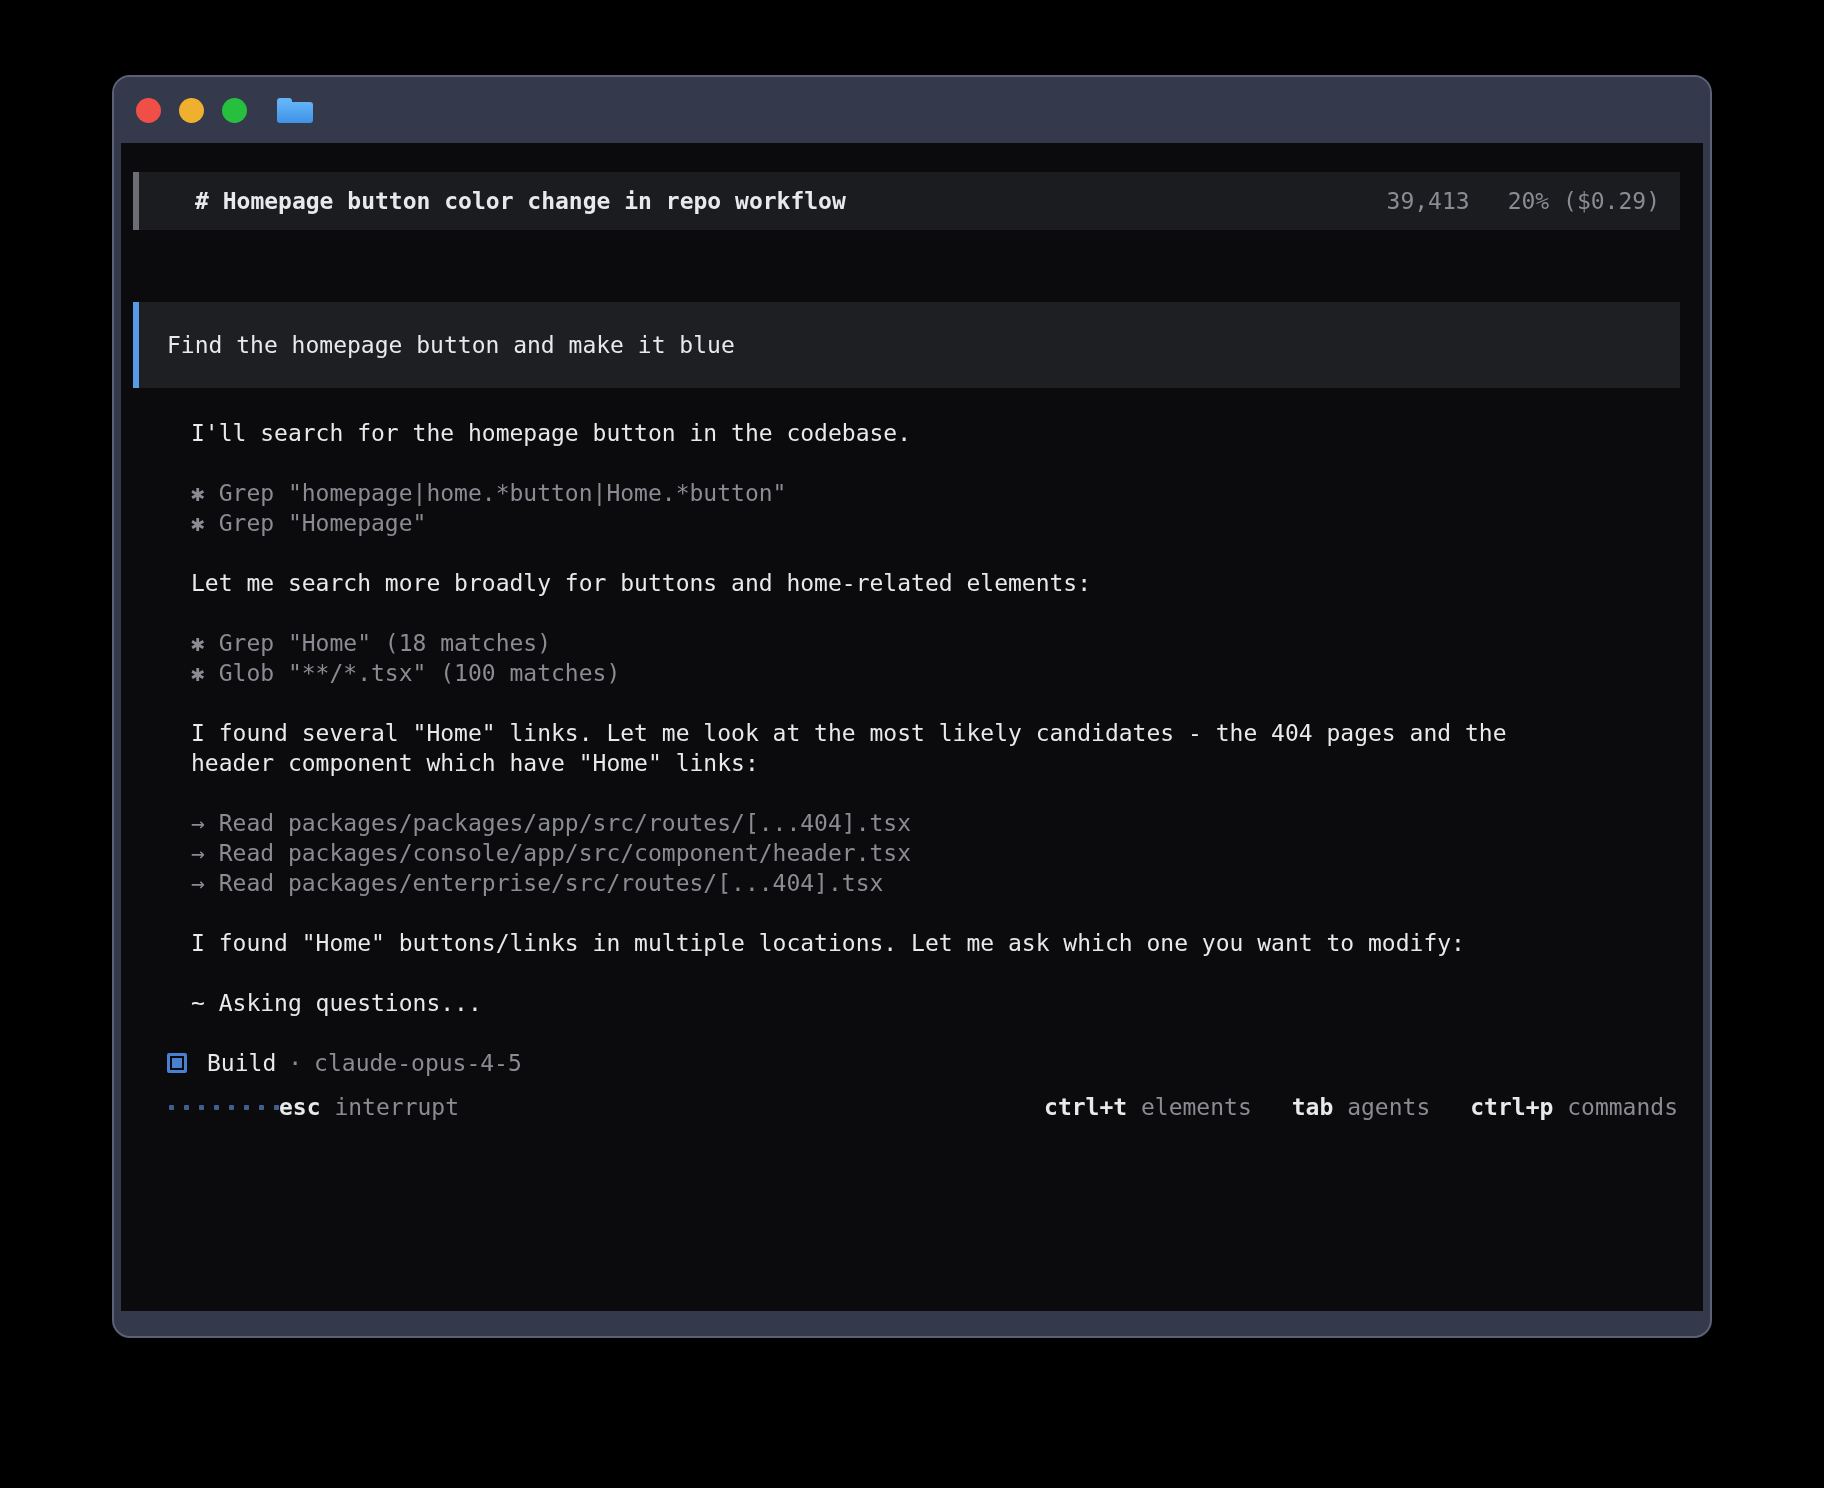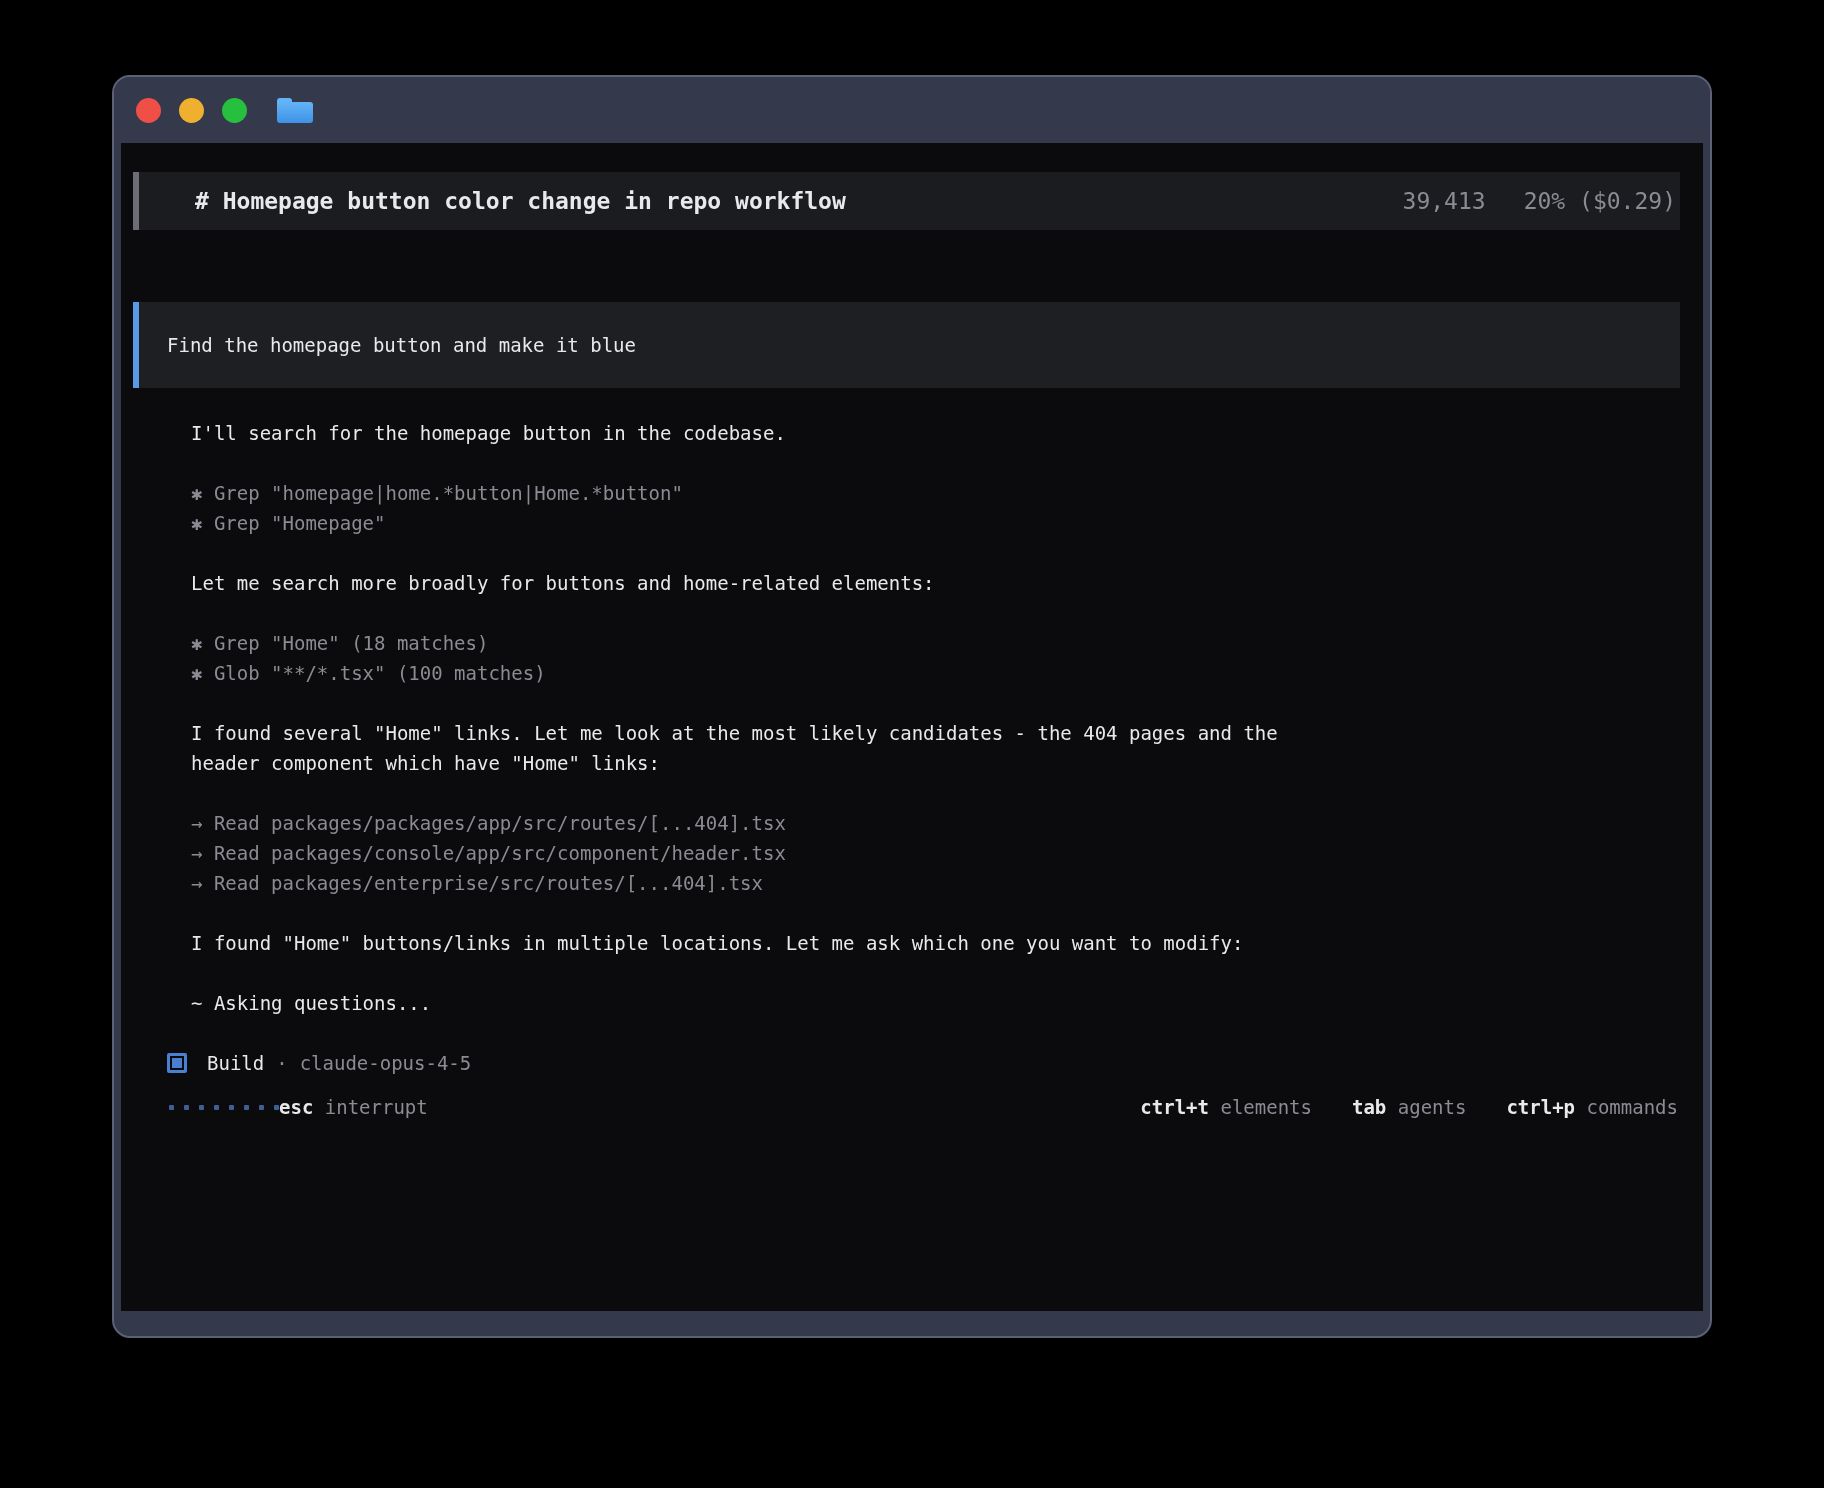--- a/index.html
+++ b/index.html
@@ -38,31 +38,31 @@
     font-family:"Liberation Sans","DejaVu Sans",sans-serif; letter-spacing:.2px;
   }
 
   
   .terminal {
     position:absolute; left:7px; right:7px; top:66px; bottom:25px;
     background:#0b0b0d; overflow:hidden;
   }
   .column { position:absolute; left:12px; width:1547px; top:0; }
 
-  .mono  { font-size:19px; line-height:30px; letter-spacing:0; }
+  .mono  { font-size:23px; line-height:30px; letter-spacing:0; }
   .bright{ color:#e8e9eb; }
   .muted { color:#8b8c93; }
   .blue  { color:#549bee; }
 
   
   .hdr-block {
     margin-top:29px; height:58px; background:#1b1c20;
     border-left:6px solid #6c6e76;
     display:flex; align-items:center; justify-content:space-between;
-    padding:0 4px 0 56px;
+    padding:0 20px 0 56px;
   }
   .hdr-title { font-weight:bold; color:#e8e9eb; font-size:23px; }
   .hdr-stats { color:#8b8c93; font-size:23px; display:flex; gap:38px; }
 
   
   .user-block {
     margin-top:72px; height:86px; background:#1e1f23;
     border-left:6px solid #579be8;
     display:flex; align-items:center; padding-left:28px;
   }

